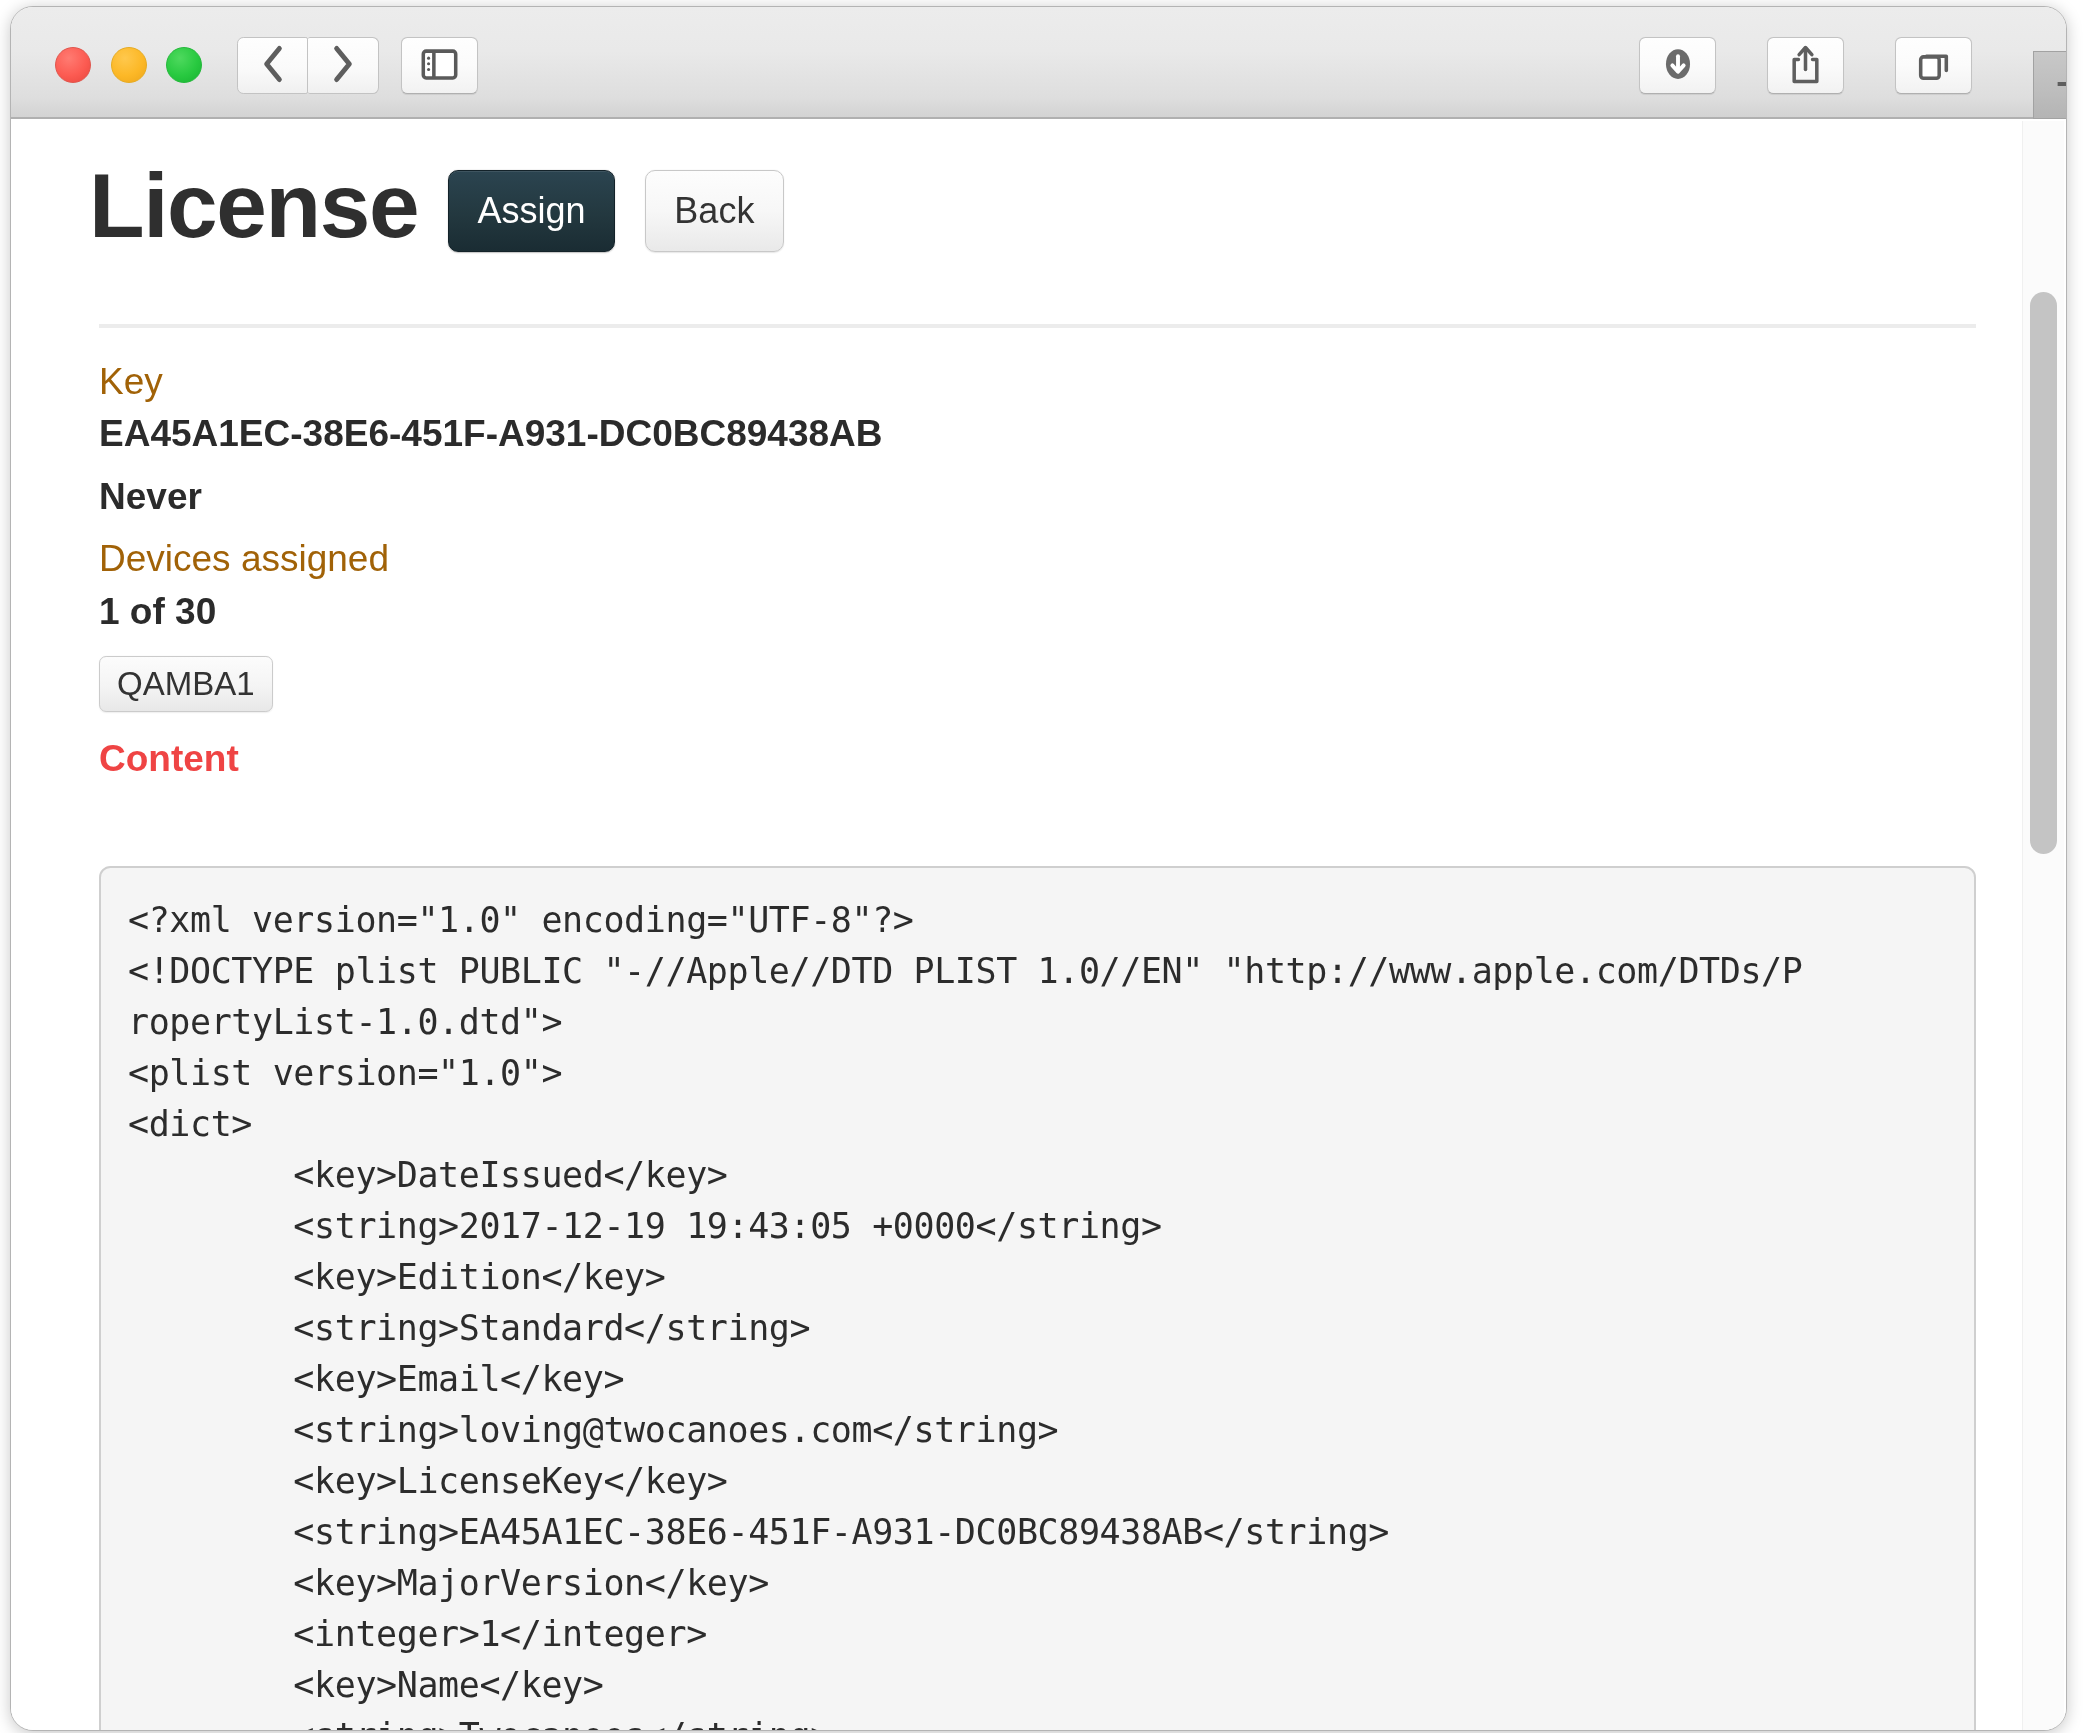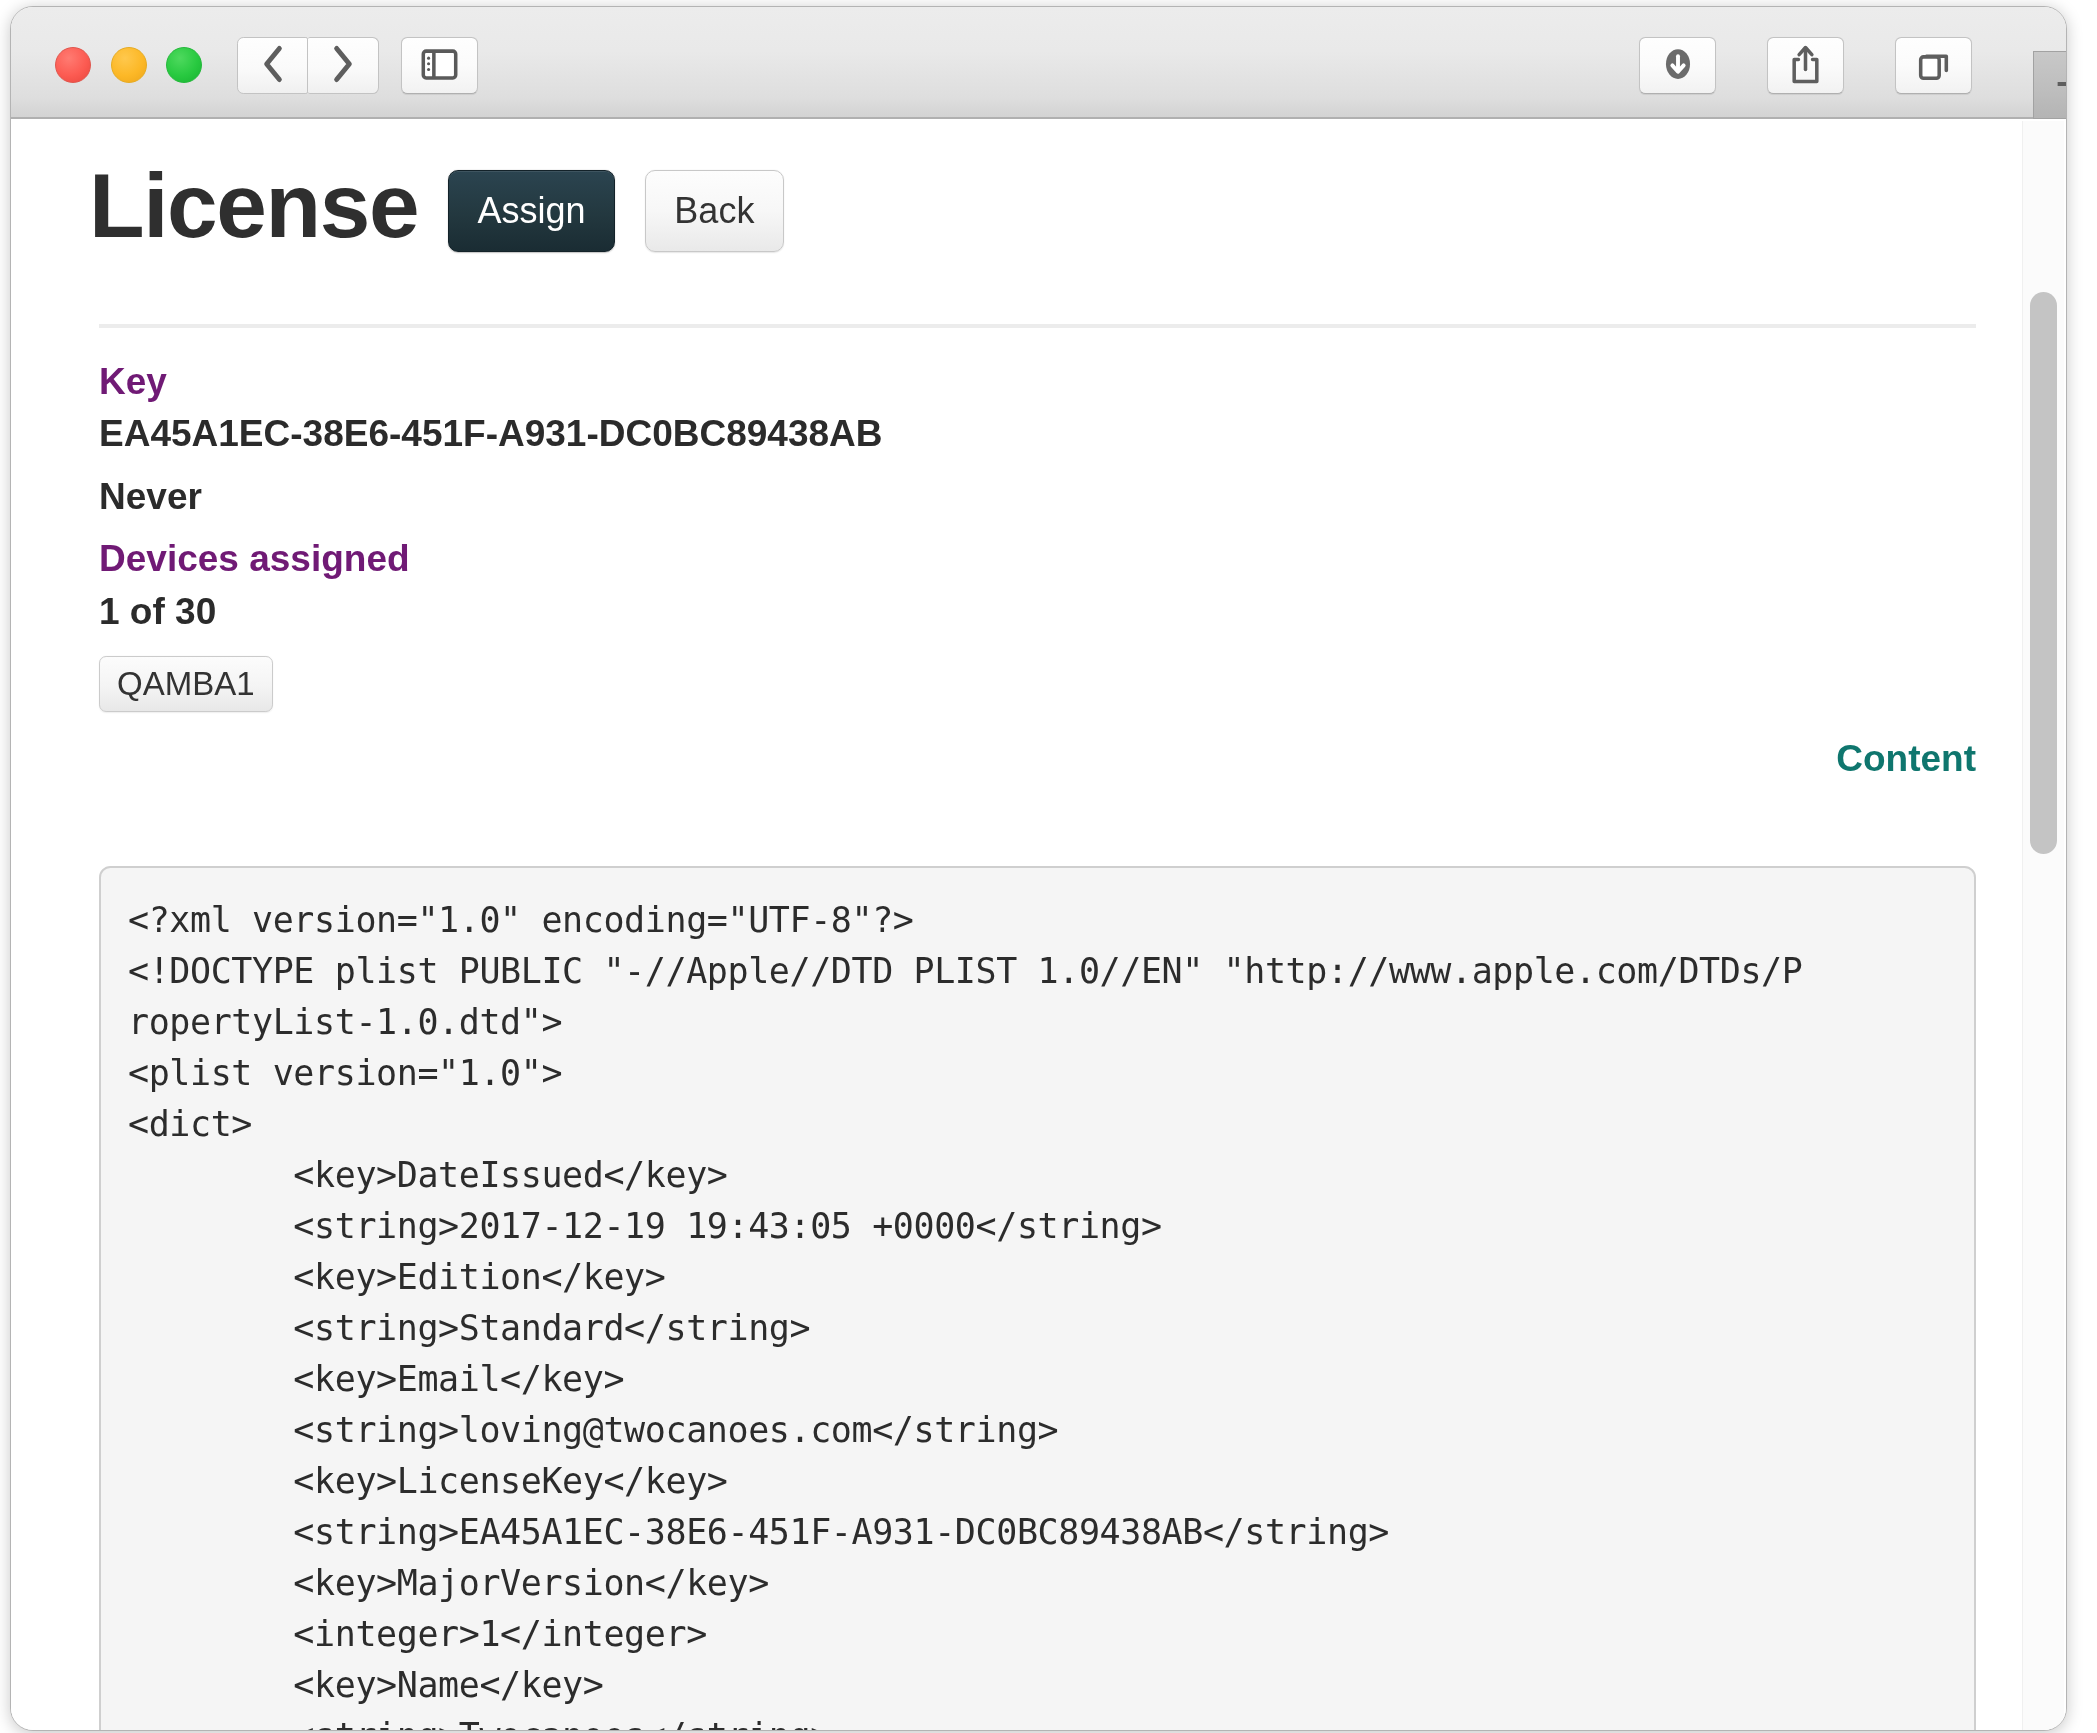--- a/index.html
+++ b/index.html
@@ -145,22 +145,22 @@
     left: 88px;
     top: 203px;
     width: 1877px;
     height: 4.3px;
     background: #ececec;
   }
 
   #fields { position: absolute; left: 88px; top: 242px; width: 1877px; }
   .field-label {
     font-size: 37px;
-    font-weight: 700;
-    color: #701a75;
+    font-weight: 400;
+    color: #a16207;
     line-height: 1.0;
     margin: 0 0 15.6px 0;
   }
   .field-value {
     font-size: 37px;
     font-weight: 700;
     color: #2b2b2b;
     line-height: 1.0;
     margin: 0 0 25.6px 0;
   }
@@ -172,24 +172,23 @@
     padding: 10px 17px 11.4px 17px;
     font-size: 33px;
     color: #333333;
     line-height: 1;
     box-shadow: 0 0.7px 1.4px rgba(0,0,0,0.07);
     margin-bottom: 28.4px;
   }
   #content-label {
     font-size: 37px;
     font-weight: 700;
-    color: #0f766e;
+    color: #ef4444;
     margin: 0 0 15.6px 0;
     line-height: 1.0;
-    text-align: right;
   }
 
   #content-box {
     position: absolute;
     left: 88px;
     top: 745px;
     width: 1877px;
     height: 896px;
     background: #f5f5f5;
     border: 2.1px solid #cfcfcf;

